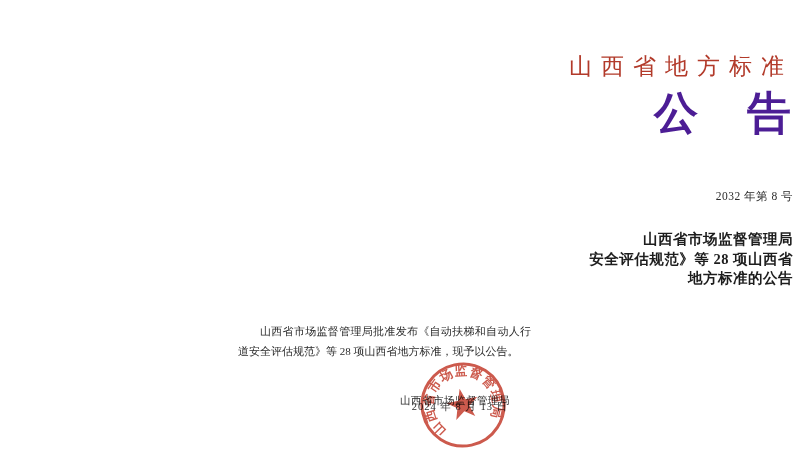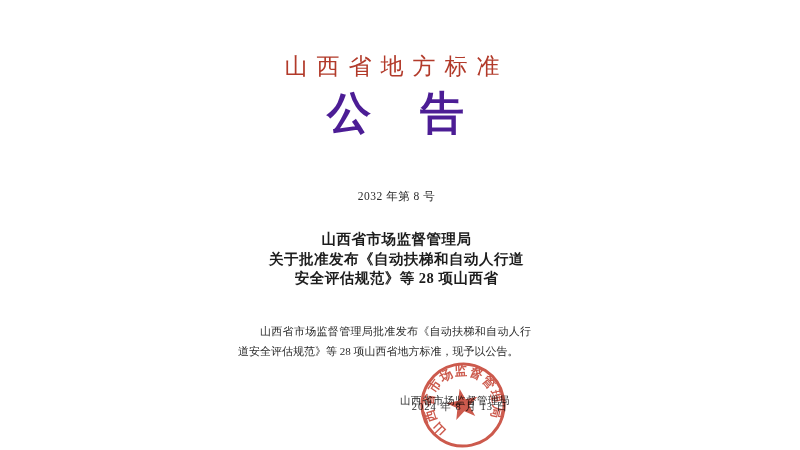--- a/index.html
+++ b/index.html
@@ -7,21 +7,21 @@
     width: 800px; height: 450px;
     background: #ffffff;
     font-family: "Liberation Serif", "DejaVu Serif", serif;
     overflow: hidden;
   }
   .page {
     position: relative;
     width: 800px; height: 450px;
     background: #ffffff;
   }
-  .abs { position: absolute; left: 0; right: 7px; text-align: center; }
+  .abs { position: absolute; left: 0; right: 7px; text-align: right; }
 
   .masthead-title {
     top: 51px;
     color: #b23a2a;
     font-size: 23px;
     font-weight: 500;
     letter-spacing: 9px;
   }
   .masthead-sub {
     top: 84px;
@@ -86,22 +86,22 @@
 <div class="page">
 
   <div class="abs masthead-title">山西省地方标准</div>
 
   <div class="abs masthead-sub">公 告</div>
 
   <div class="abs issue-number">2032 年第 8 号</div>
 
   <div class="abs doc-title">
     <div>山西省市场监督管理局</div>
-    <div>关于批准发布《自动扶梯和自动人行道</div>
     <div>安全评估规范》等 28 项山西省</div>
+    <div>地方标准的公告</div>
   </div>
 
   <div class="paragraph">山西省市场监督管理局批准发布《自动扶梯和自动人行道安全评估规范》等 28 项山西省地方标准，现予以公告。</div>
 
   <div class="sign-name">山西省市场监督管理局</div>
 
   <div class="sign-date">2024 年 8 月 13 日</div>
 
   <div class="seal">
     <svg width="96" height="96" viewBox="0 0 96 96" xmlns="http://www.w3.org/2000/svg">

